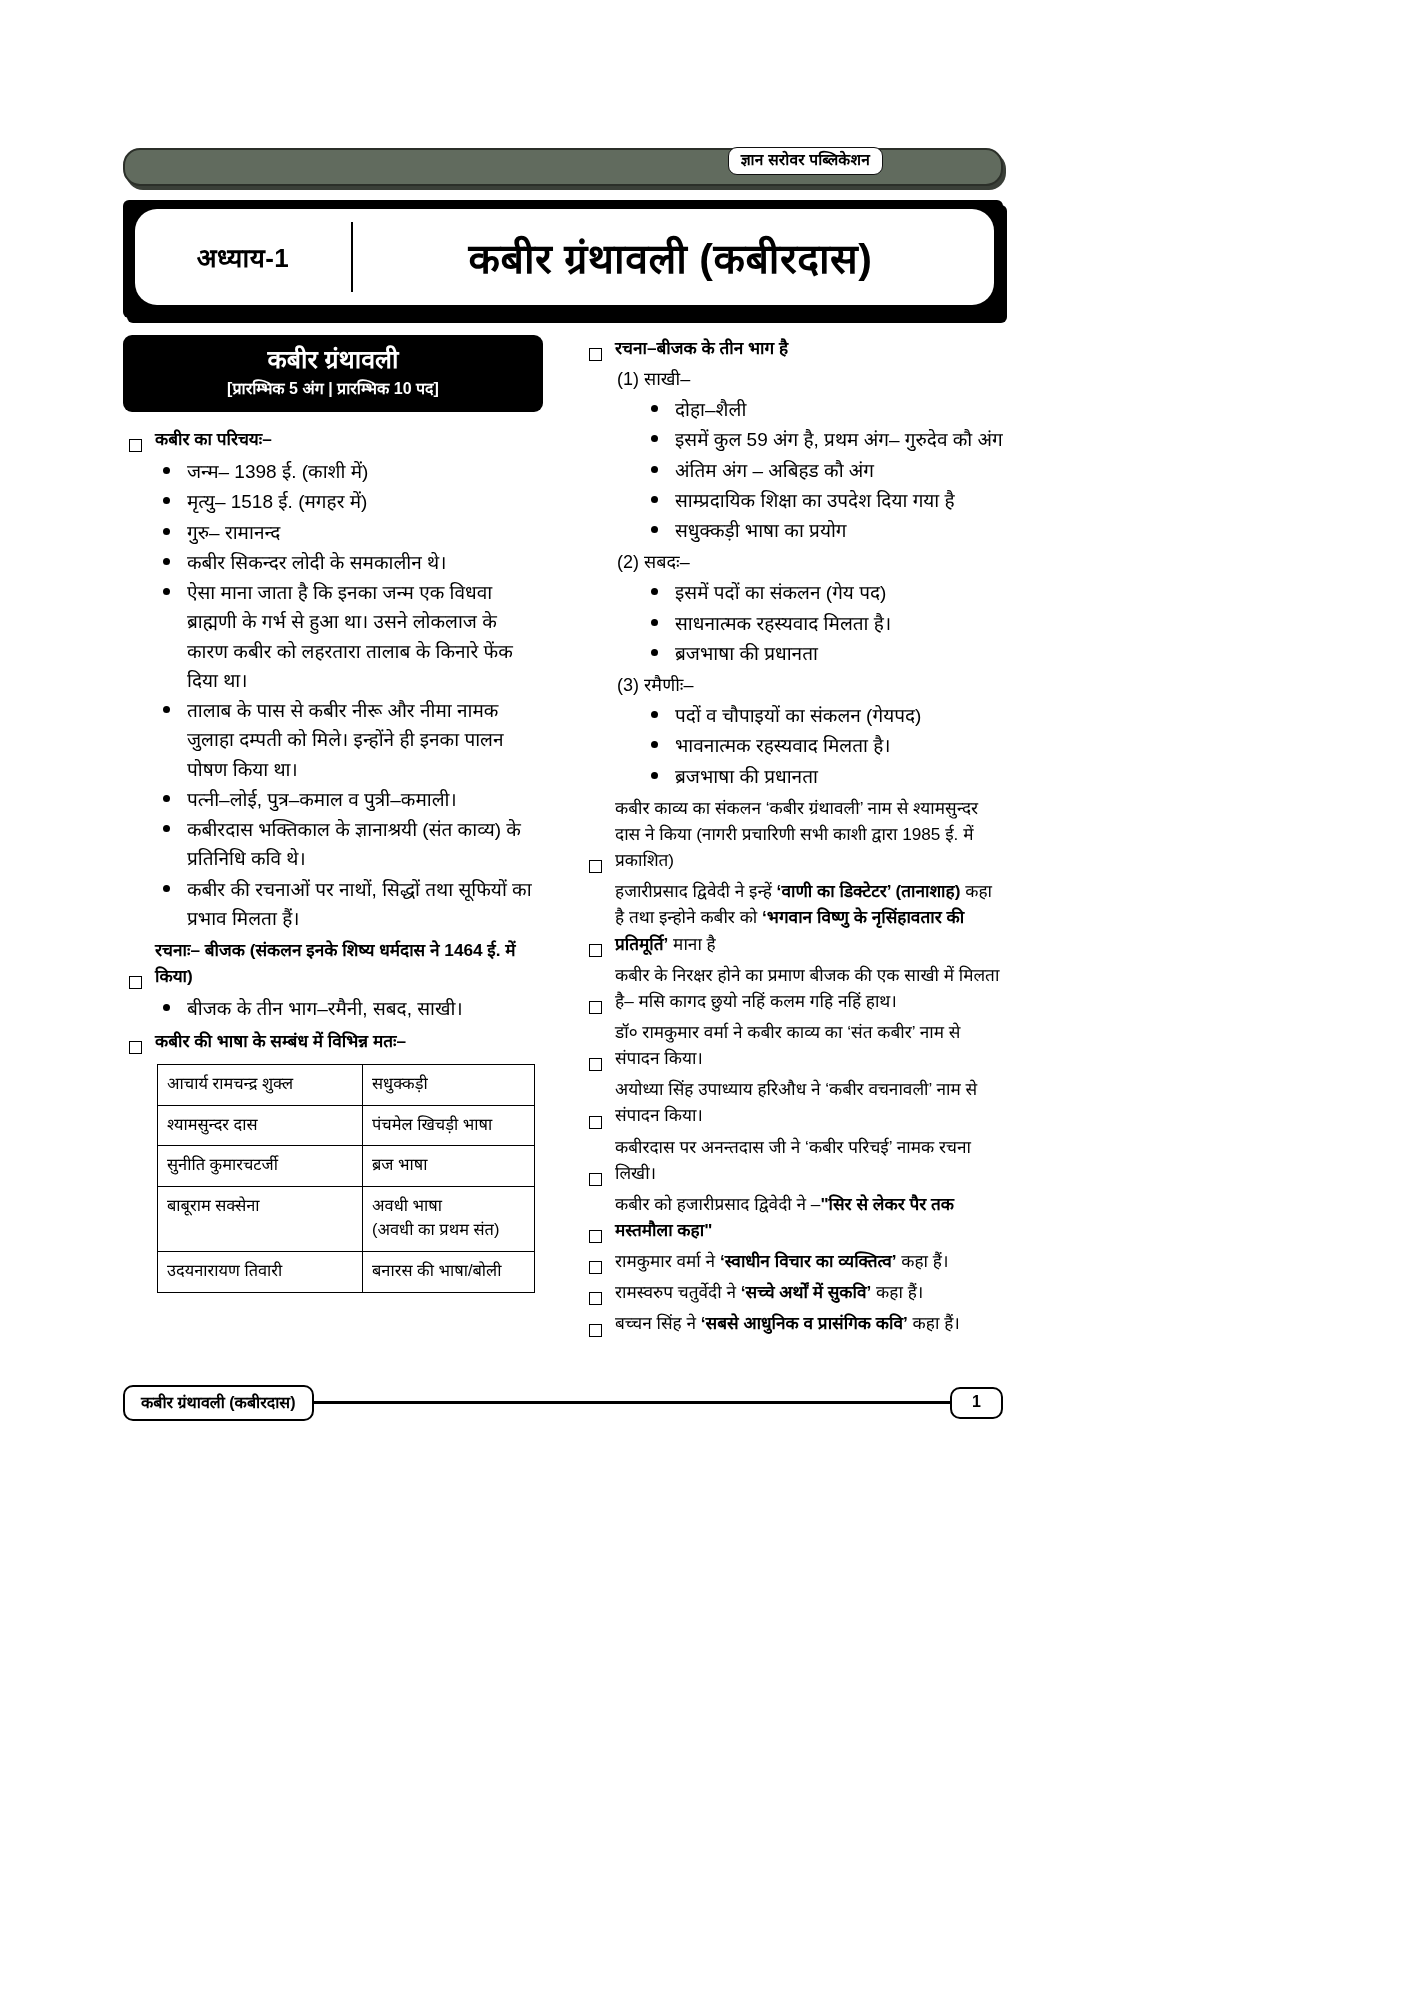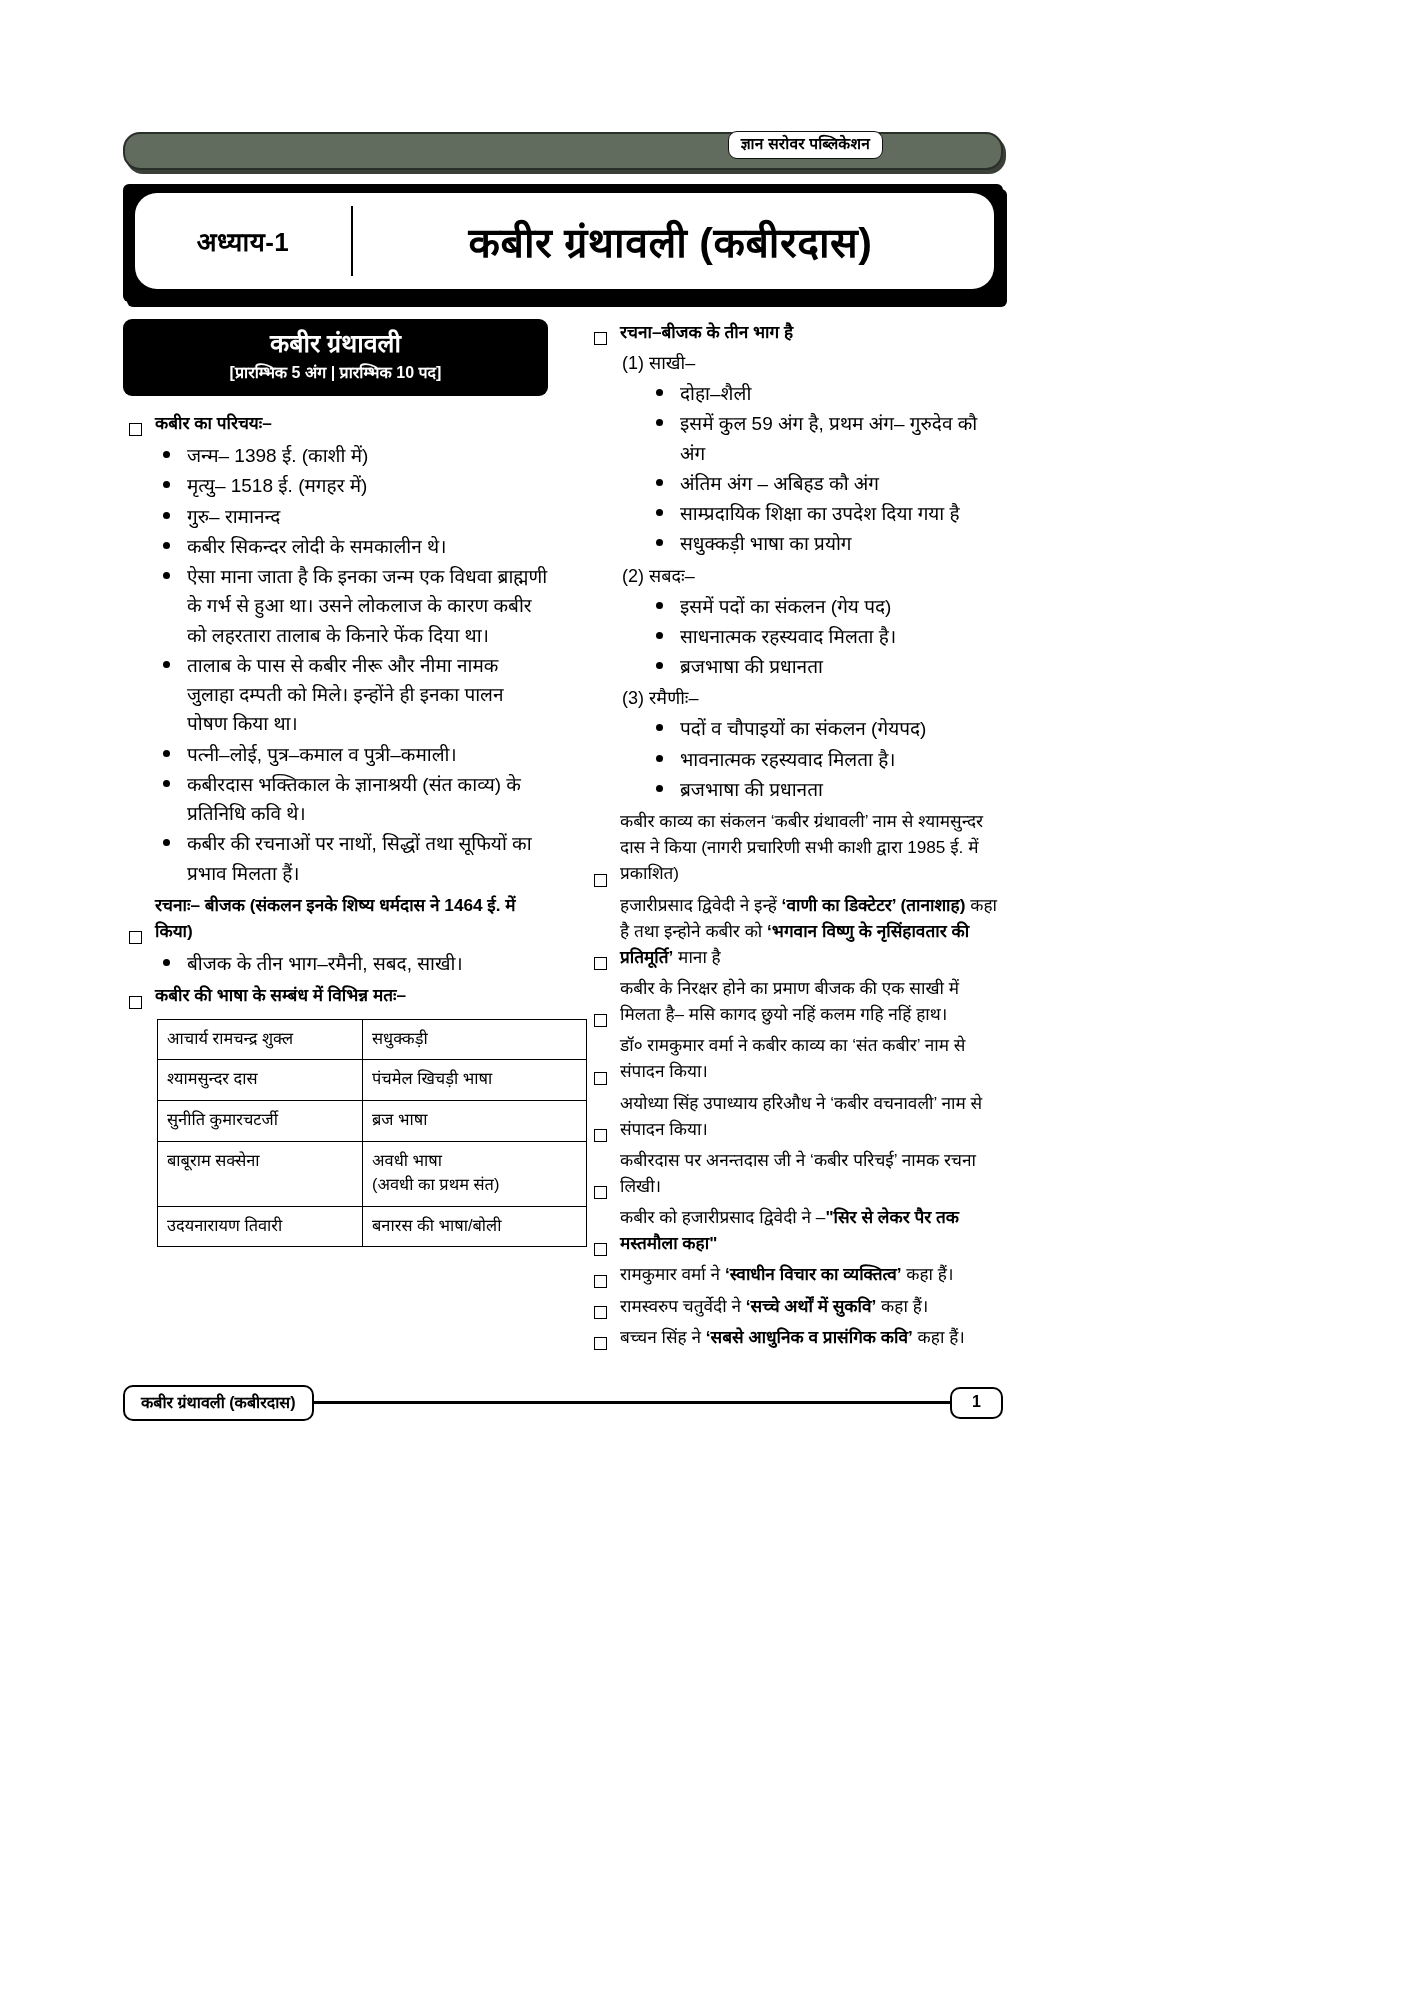--- a/index.html
+++ b/index.html
@@ -11,21 +11,21 @@
     overflow:hidden;
   }
   .page{
     position:absolute;
     left:0;top:0;
     width:1413px;height:2000px;
     background:#ffffff;
   }
   .sheet{
     position:absolute;
-    left:123px; top:132px;
+    left:123px; top:148px;
     width:880px;
     height:1290px;
   }
 
   
   .pub-bar{
     position:relative;
     height:34px;
     background:#616b5e;
     border:2px solid #2b2f29;
@@ -145,21 +145,21 @@
     margin:3px 0 2px;
     line-height:1.5;
   }
 
   b.bd{font-weight:bold;}
 
   
   table.lang{
     border-collapse:collapse;
     margin:10px 0 0 34px;
-    width:430px;
+    width:378px;
     table-layout:fixed;
   }
   table.lang td{
     border:1.6px solid #000;
     padding:7px 9px 9px;
     font-size:16.4px;
     line-height:1.45;
     vertical-align:top;
   }
   table.lang td.c1{width:186px;}

